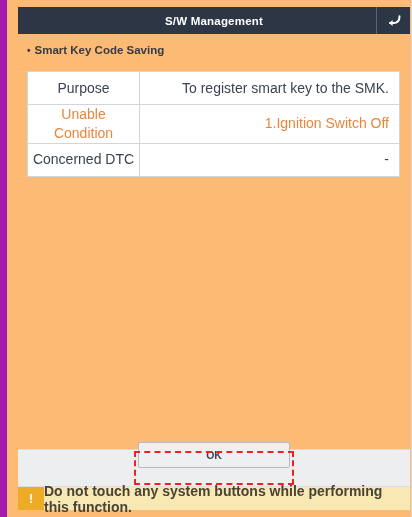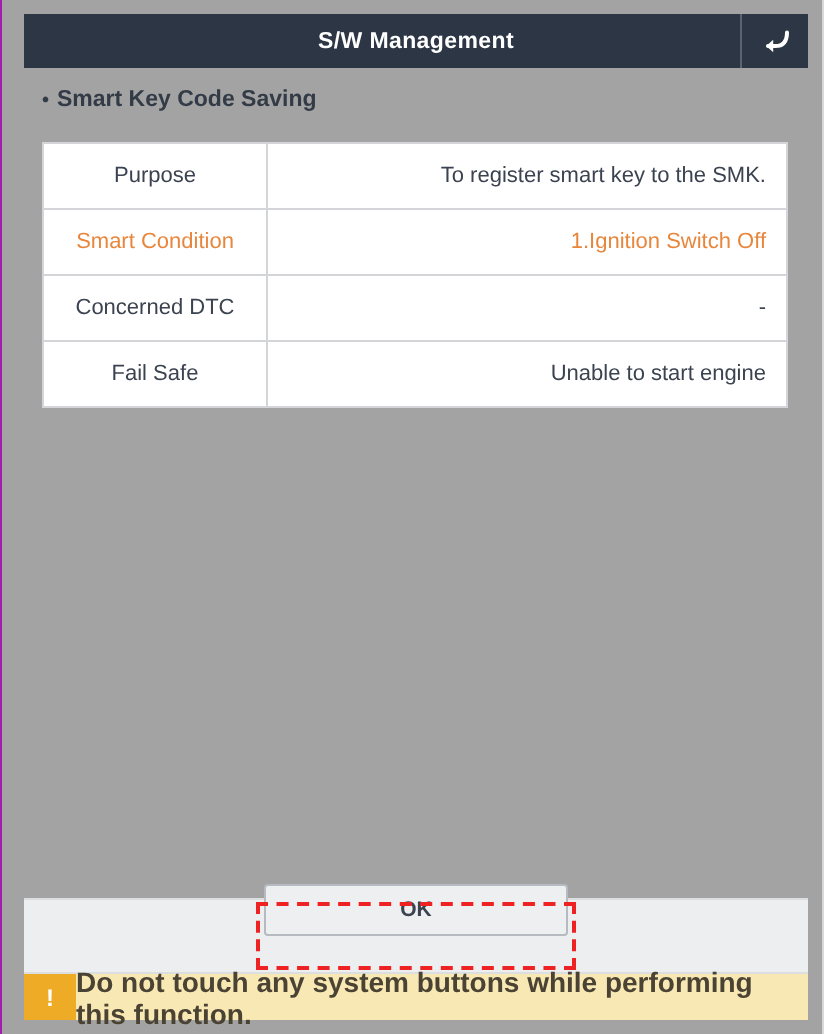--- a/index.html
+++ b/index.html
@@ -12,24 +12,24 @@
     background: #ffffff;
     font-family: "Liberation Sans", sans-serif;
     -webkit-font-smoothing: antialiased;
     overflow: hidden;
   }
 
   .screen {
     position: relative;
     width: 412px;
     height: 517px;
-    background: #a3a3a3;
+    background: #fdba74;
     box-sizing: border-box;
     border-right: 1px solid #d8d8d8;
-    border-left: 1px solid #a21caf;
+    border-left: 7px solid #a21caf;
     overflow: hidden;
   }
 
   
   .titlebar {
     position: absolute;
     left: 11px;
     top: 7px;
     width: 392px;
     height: 27px;
@@ -84,21 +84,21 @@
     position: absolute;
     left: 20px;
     top: 71px;
     width: 373px;
     border-collapse: collapse;
     table-layout: fixed;
     background: #ffffff;
   }
   .info-table td {
     border: 1px solid #d3d5d8;
-    font-size: 11px;
+    font-size: 14px;
     color: #3b4350;
     padding: 0 10px;
     box-sizing: border-box;
     height: 33px;
     vertical-align: middle;
     line-height: 1.35;
   }
   .info-table td.key {
     width: 112px;
     text-align: center;
@@ -209,31 +209,27 @@
     <span>Smart Key Code Saving</span>
   </div>
 
   <table class="info-table">
     <tbody>
       <tr>
         <td class="key">Purpose</td>
         <td class="val">To register smart key to the SMK.</td>
       </tr>
       <tr>
-        <td class="key highlight">Smart Condition</td>
+        <td class="key highlight">Unable Condition</td>
         <td class="val highlight">1.Ignition Switch Off</td>
       </tr>
       <tr>
         <td class="key">Concerned DTC</td>
         <td class="val">-</td>
       </tr>
-      <tr>
-        <td class="key">Fail Safe</td>
-        <td class="val">Unable to start engine</td>
-      </tr>
     </tbody>
   </table>
 
   <div class="footer-bar"></div>
   <div class="ok-button">OK</div>
   <div class="ok-highlight"></div>
 
   <div class="warn-bar">
     <div class="warn-icon">!</div>
     <div class="warn-text">Do not touch any system buttons while performing this function.</div>

